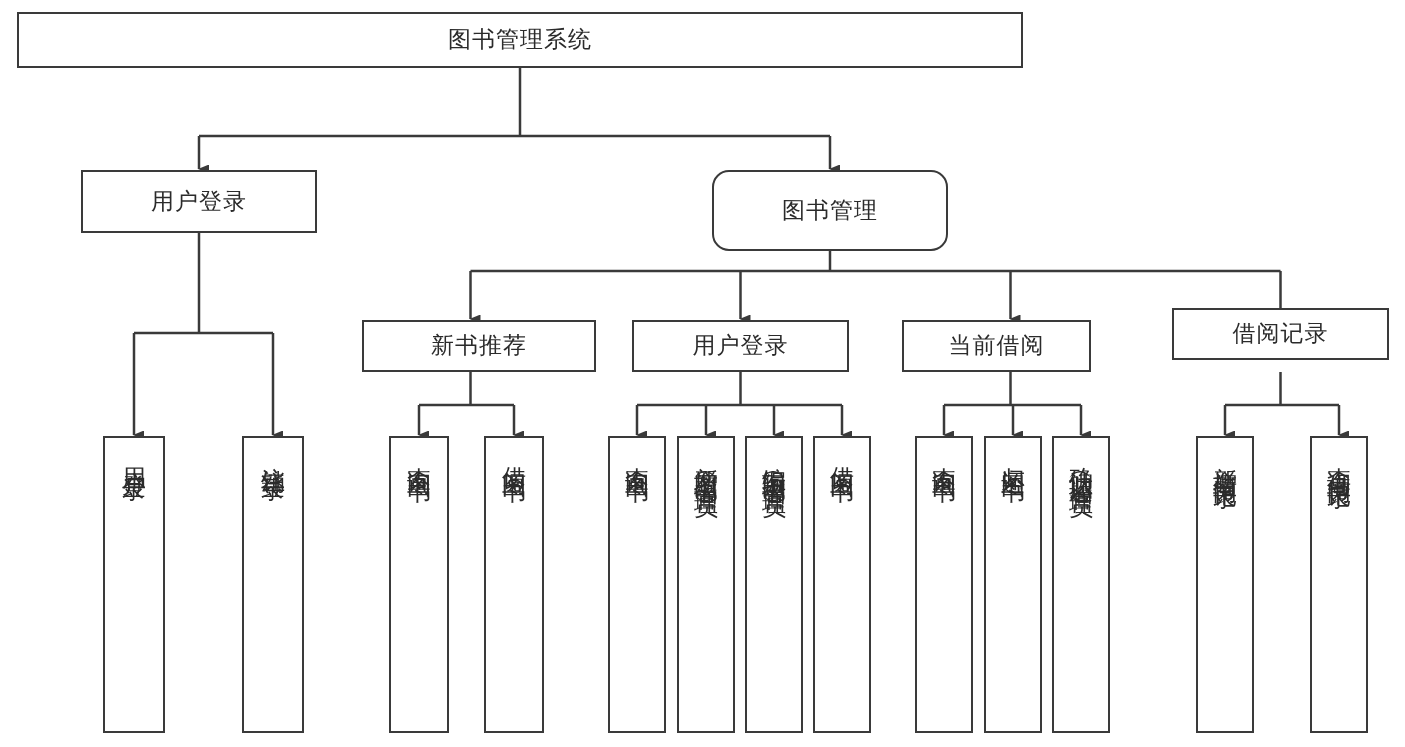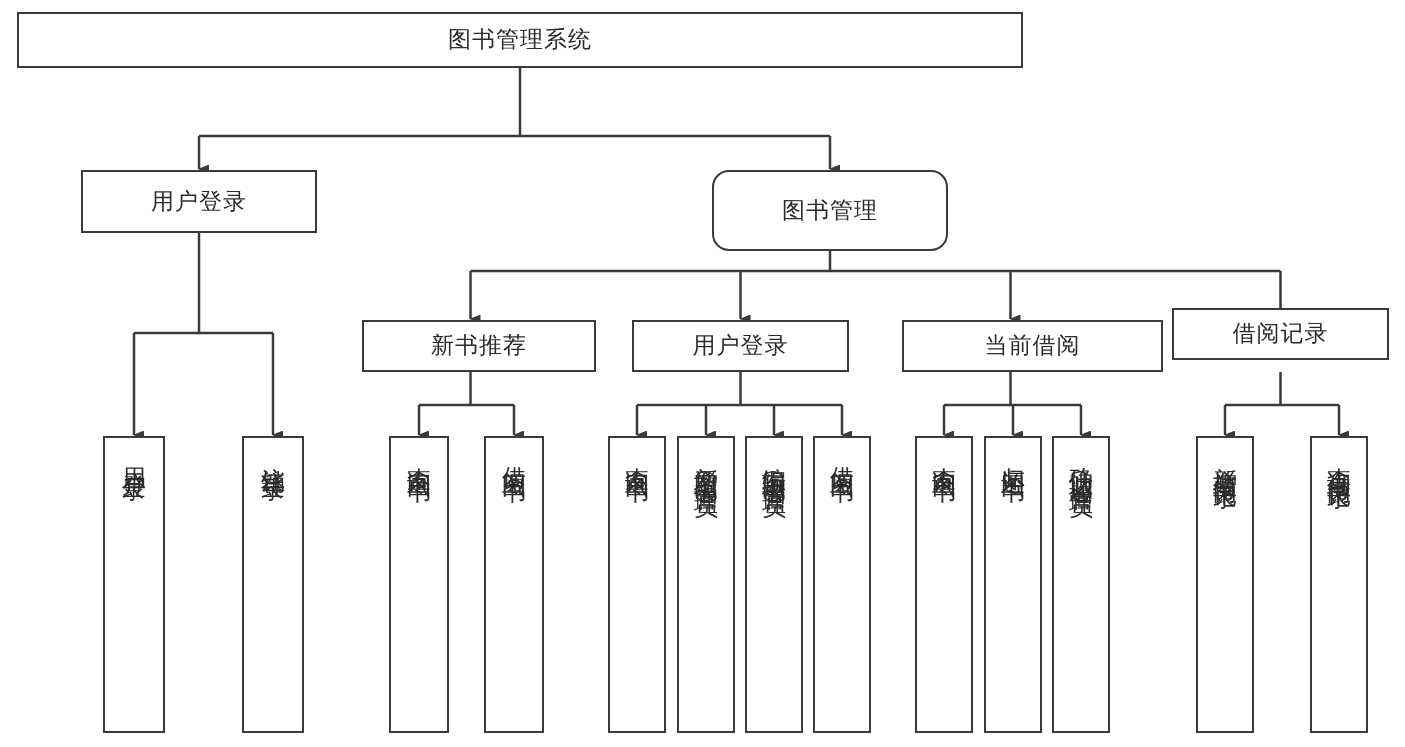--- a/index.html
+++ b/index.html
@@ -129,21 +129,21 @@
       </div>
       <div class="node horizontal" style="left: 712px; top: 170px; width: 236px; height: 81px; border-radius: 17px;">
         <span class="node-label">图书管理</span>
       </div>
       <div class="node horizontal" style="left: 362px; top: 320px; width: 234px; height: 52px;">
         <span class="node-label">新书推荐</span>
       </div>
       <div class="node horizontal" style="left: 632px; top: 320px; width: 217px; height: 52px;">
         <span class="node-label">用户登录</span>
       </div>
-      <div class="node horizontal" style="left: 902px; top: 320px; width: 261px; height: 52px;">
+      <div class="node horizontal" style="left: 902px; top: 320px; width: 189px; height: 52px;">
         <span class="node-label">当前借阅</span>
       </div>
       <div class="node horizontal" style="left: 1172px; top: 308px; width: 217px; height: 52px;">
         <span class="node-label">借阅记录</span>
       </div>
       <div class="node vertical" style="left: 103px; top: 436px; width: 62px; height: 297px;">
         <span class="node-label">用户登录</span>
       </div>
       <div class="node vertical" style="left: 242px; top: 436px; width: 62px; height: 297px;">
         <span class="node-label">注销登录</span>

